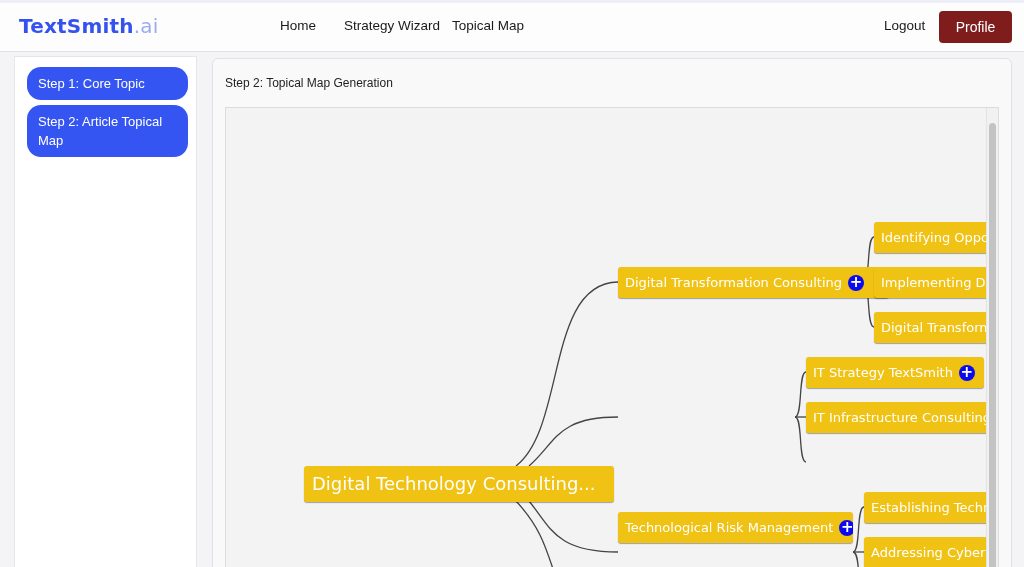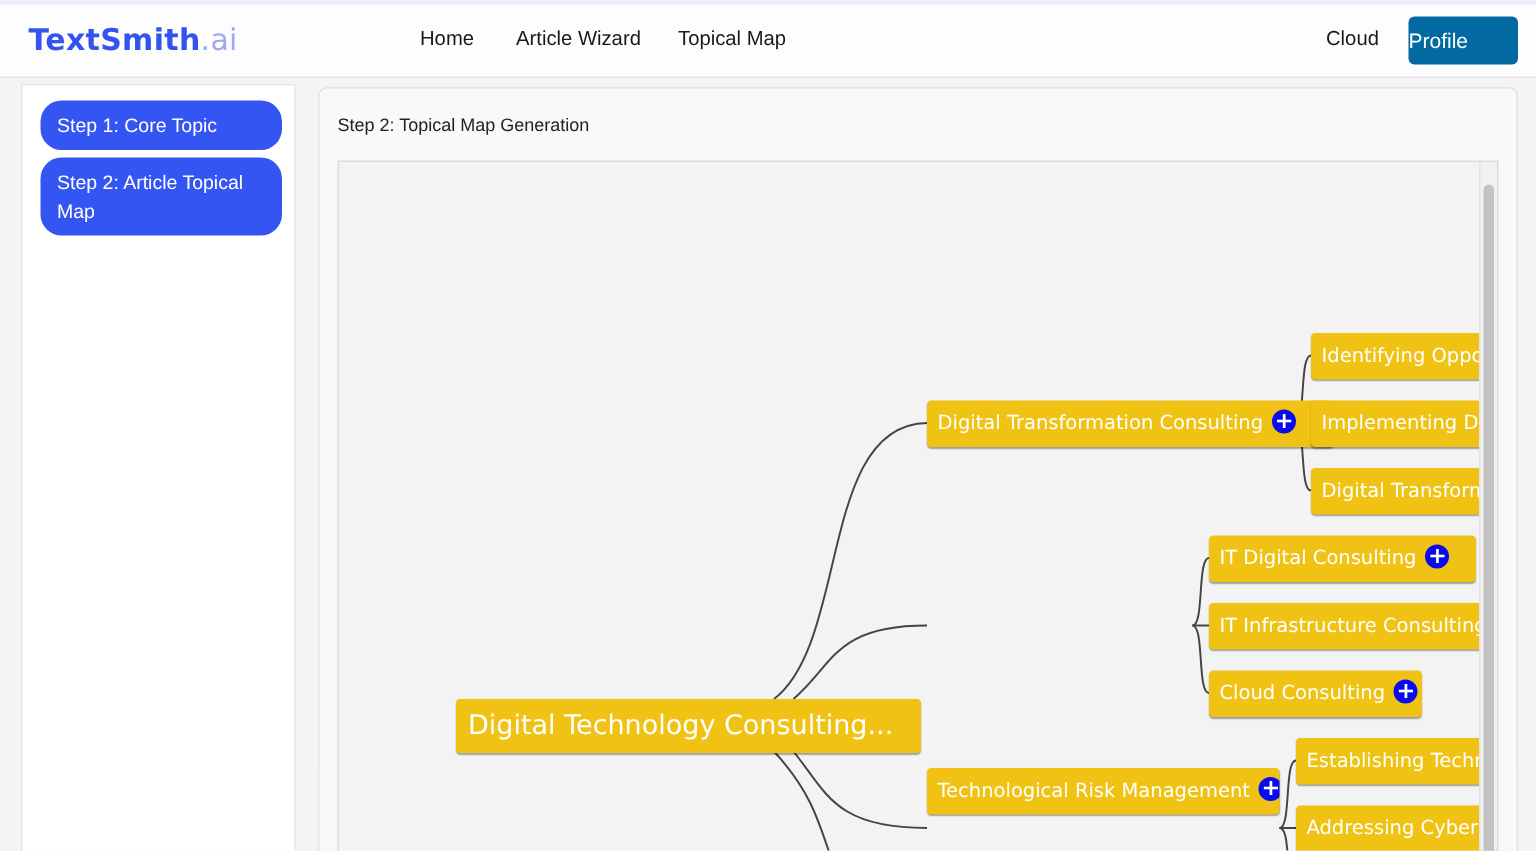--- a/index.html
+++ b/index.html
@@ -19,22 +19,22 @@
     }
     .logo .main { color: #3453ee; }
     .logo .tld { color: #9eaaf0; font-weight: normal; margin-top: 16px; }
     .nav { position: absolute; top: 15px; left: 0; }
     .nav a {
       position: absolute; font-size: 13.5px; color: #1a1a1a; text-decoration: none; white-space: nowrap;
     }
     .logout { position: absolute; left: 884px; top: 15px; font-size: 13.5px; color: #1a1a1a; }
     .profile-btn {
       position: absolute; left: 939px; top: 8px; width: 73px; height: 32px;
-      background: #0369a1; color: #fff; border-radius: 4px; border: none;
-      font-family: "Liberation Sans", sans-serif; font-size: 14px; text-align: left; line-height: 32px;
+      background: #7f1d1d; color: #fff; border-radius: 4px; border: none;
+      font-family: "Liberation Sans", sans-serif; font-size: 14px; text-align: center; line-height: 32px;
     }
 
     .sidebar {
       position: absolute; left: 14px; top: 56px; width: 183px; height: 520px;
       background: #ffffff; border: 1px solid #e6e6ea; border-bottom: none;
     }
     .step-btn {
       position: absolute; left: 12px; width: 161px;
       background: #3555f2; color: #fff; border-radius: 14px;
       font-size: 13px; line-height: 19px; padding: 7px 11px;
@@ -76,24 +76,24 @@
   </style>
 </head>
 <body>
 
 <div class="topbar">
   <div class="logo">
     <span class="main">TextSmith</span><span class="tld">.ai</span>
   </div>
   <div class="nav">
     <a style="left:280px">Home</a>
-    <a style="left:344px">Article Wizard</a>
+    <a style="left:344px">Strategy Wizard</a>
     <a style="left:452px">Topical Map</a>
   </div>
-  <a class="logout">Cloud</a>
+  <a class="logout">Logout</a>
   <button class="profile-btn">Profile</button>
 </div>
 
 <div class="sidebar">
   <div class="step-btn" style="top:10px; height:33px; padding-top:7px;">Step 1: Core Topic</div>
   <div class="step-btn" style="top:48px; height:52px;">Step 2: Article Topical Map</div>
 </div>
 
 <div class="panel">
   <div class="panel-title">Step 2: Topical Map Generation</div>
@@ -125,26 +125,23 @@
     <div class="node root" style="left:78px; top:358px; width:310px;">Digital Technology Consulting...</div>
 
     <div class="node" style="left:392px; top:159px; width:271px;">
       <span>Digital Transformation Consulting</span><span class="plus">+</span>
     </div>
     <div class="node" style="left:648px; top:114px; width:126px;">Identifying Oppor</div>
     <div class="node" style="left:648px; top:159px; width:126px;">Implementing Dig</div>
     <div class="node" style="left:648px; top:204px; width:126px;">Digital Transform</div>
 
     <div class="node" style="left:580px; top:249px; width:178px;">
-      <span>IT Digital Consulting</span><span class="plus">+</span>
+      <span>IT Strategy TextSmith</span><span class="plus">+</span>
     </div>
     <div class="node" style="left:580px; top:294px; width:194px;">IT Infrastructure Consulting</div>
-    <div class="node" style="left:580px; top:339px; width:142px;">
-      <span>Cloud Consulting</span><span class="plus">+</span>
-    </div>
 
     <div class="node" style="left:392px; top:404px; width:235px;">
       <span>Technological Risk Management</span><span class="plus">+</span>
     </div>
     <div class="node" style="left:638px; top:384px; width:136px;">Establishing Techno</div>
     <div class="node" style="left:638px; top:429px; width:136px;">Addressing Cybers</div>
 
     <div class="scroll-track">
       <div class="scroll-thumb"></div>
     </div>

